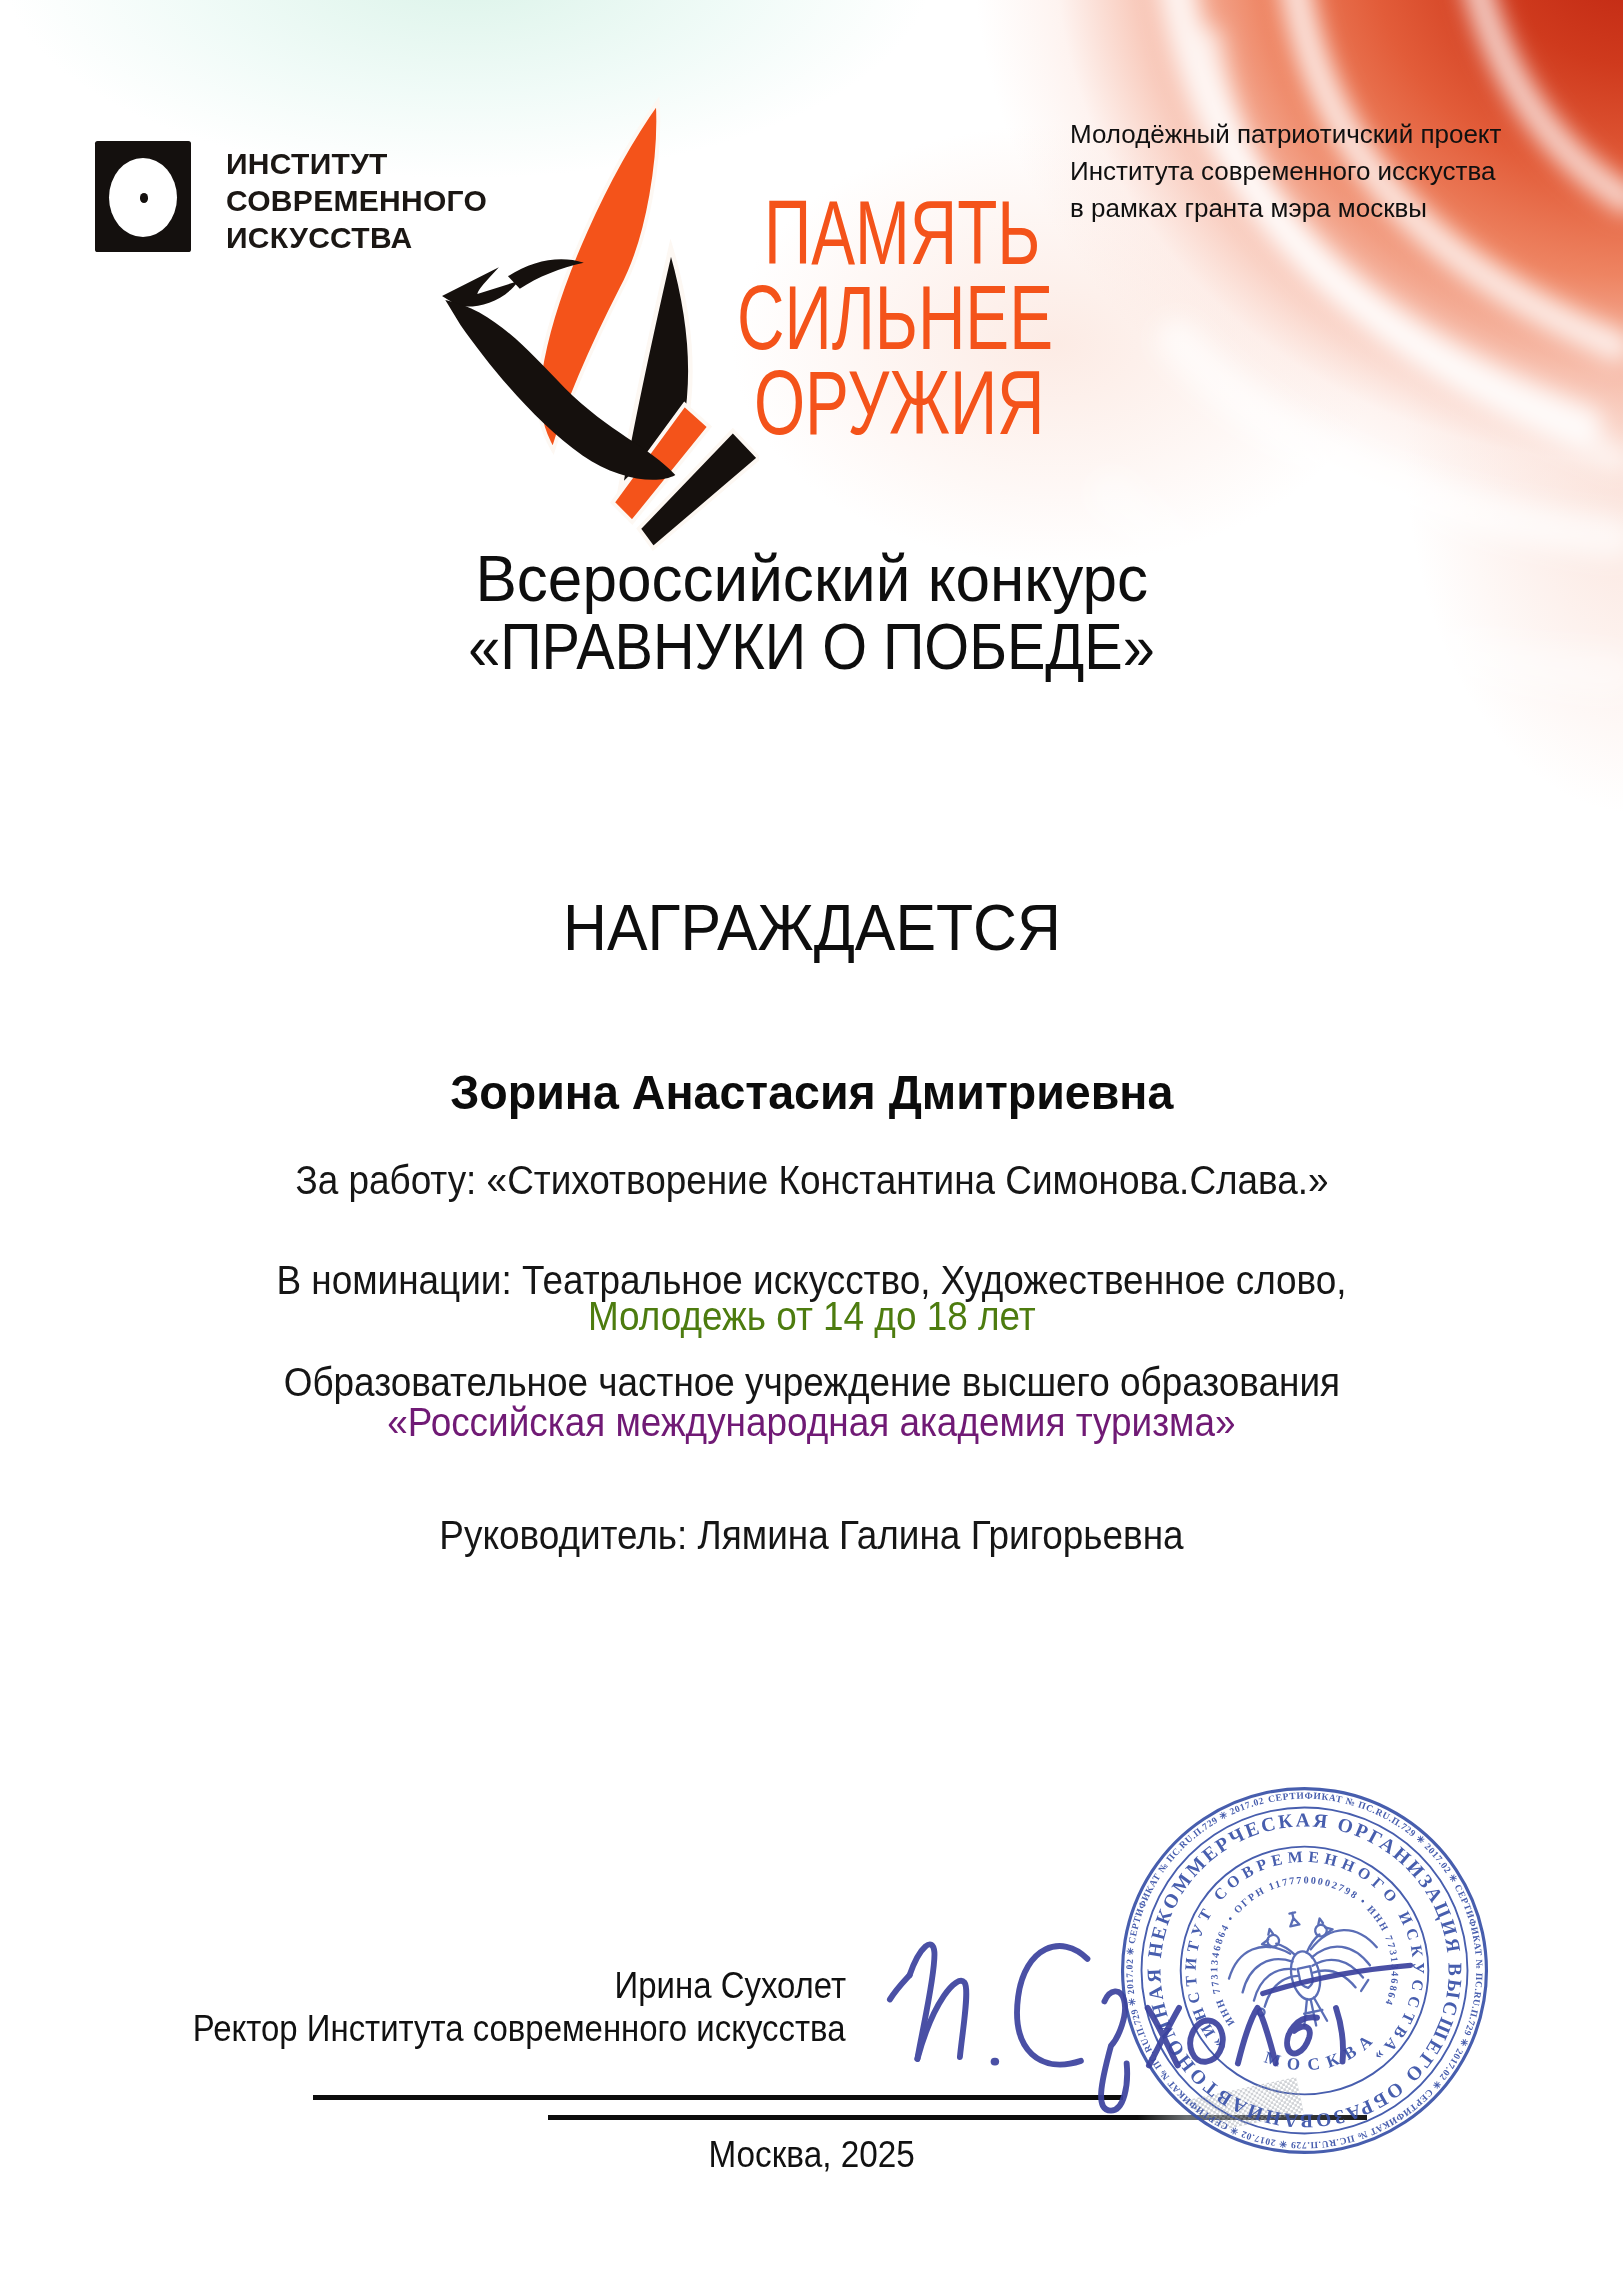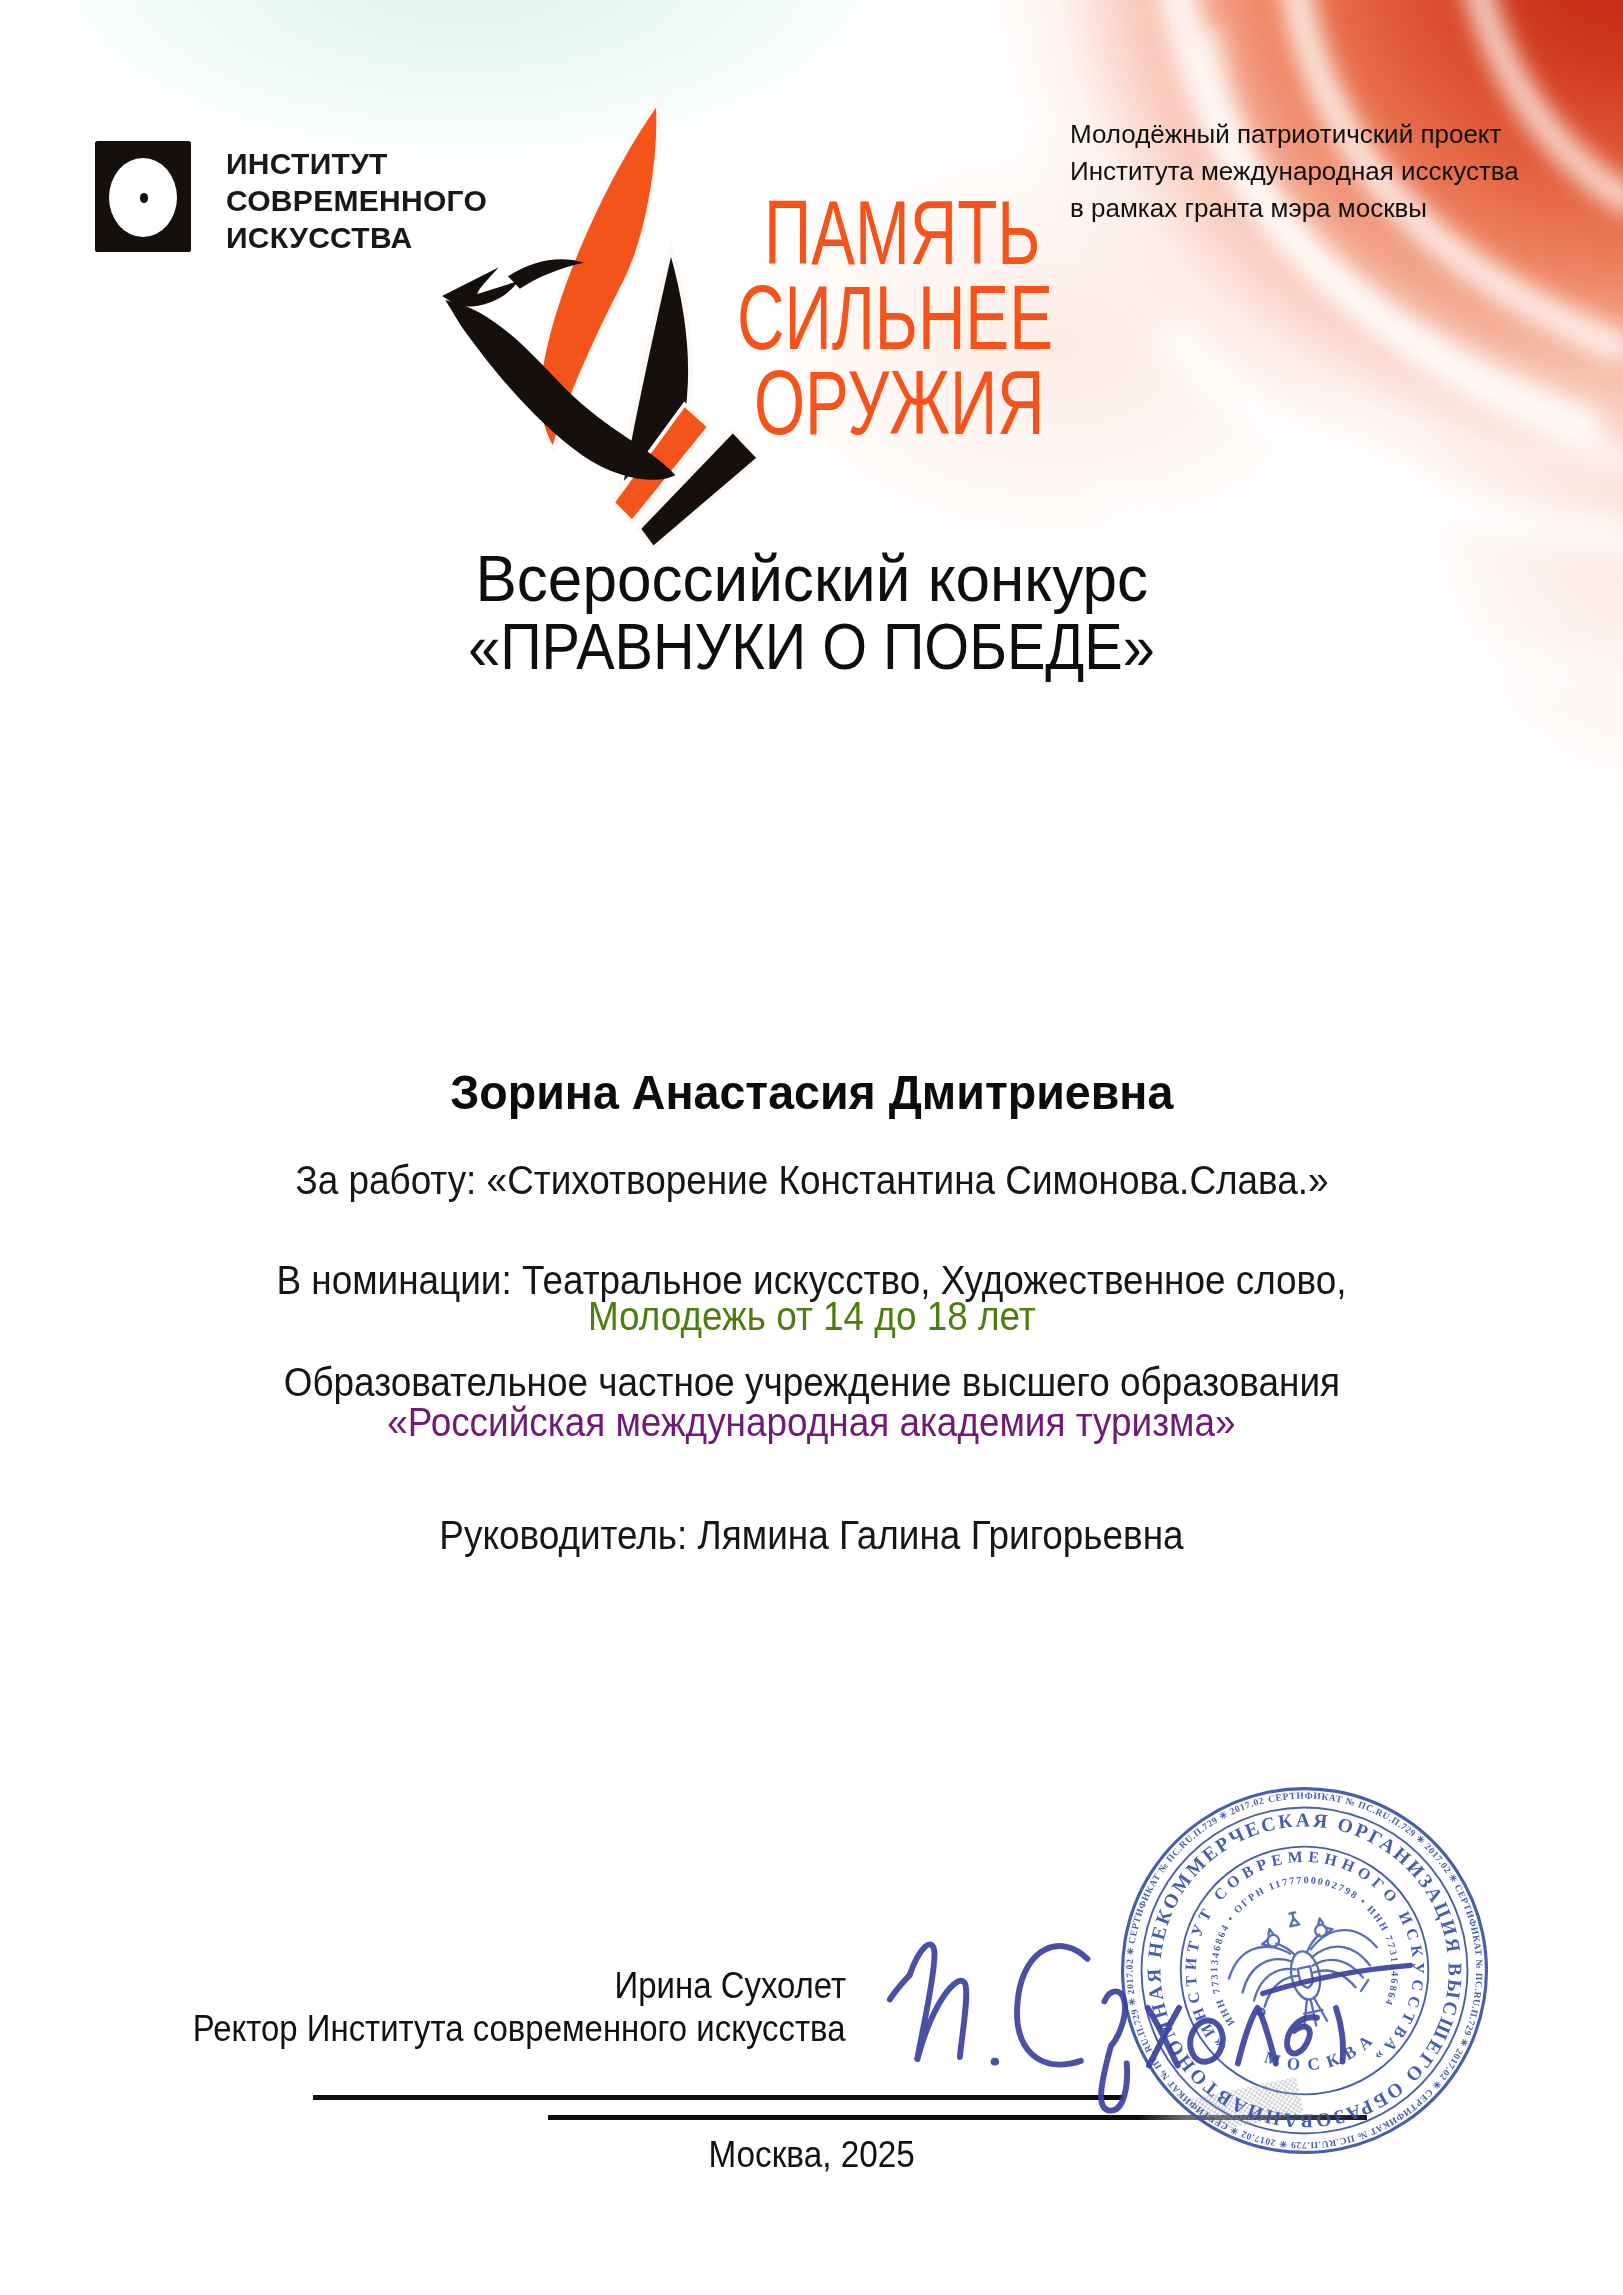--- a/index.html
+++ b/index.html
@@ -122,21 +122,21 @@
     </div>
   </div>
   <div class="abs logo-text">
     <div>ИНСТИТУТ</div>
     <div>СОВРЕМЕННОГО</div>
     <div>ИСКУССТВА</div>
   </div>
 
   <div class="abs project-note">
     <div>Молодёжный патриотичский проект</div>
-    <div>Института международная исскуства</div>
+    <div>Института современного исскуства</div>
     <div>в рамках гранта мэра москвы</div>
   </div>
 
   <svg class="abs" style="left:393px;top:92px;width:366px;height:621px;" viewBox="0 0 560 950">
 
     <path d="M405,15 C330,120 245,300 225,430 C217,488 230,522 245,548
              C268,472 308,382 350,300 C392,222 410,95 405,15 Z" fill="#F4531A" stroke="#fdf8f3" stroke-width="6"></path>
 
     <path d="M425,238 C452,330 464,420 448,507 L348,605
              C366,502 392,382 425,238 Z" fill="#15100d" stroke="#fdf8f3" stroke-width="7"></path>
@@ -157,20 +157,22 @@
   <div class="abs slogan">
     <div><span class="cond">ПАМЯТЬ</span></div>
     <div><span class="cond">СИЛЬНЕЕ</span></div>
     <div><span class="cond">ОРУЖИЯ</span></div>
   </div>
 
   <div class="center-line contest-1">
     <span class="cond">Всероссийский конкурс</span></div>
   <div class="center-line contest-2">
     <span class="cond">«ПРАВНУКИ О ПОБЕДЕ»</span></div>
+  <div class="center-line awarded-label">
+    <span class="cond">НАГРАЖДАЕТСЯ</span></div>
   <div class="center-line recipient">
     <span class="cond">Зорина Анастасия Дмитриевна</span></div>
   <div class="center-line work-line">
     <span class="cond">За работу: «Стихотворение Константина Симонова.Слава.»</span></div>
   <div class="center-line nomination-1">
     <span class="cond">В номинации: Театральное искусство, Художественное слово,</span></div>
   <div class="center-line nomination-2">
     <span class="cond">Молодежь от 14 до 18 лет</span></div>
   <div class="center-line org-1">
     <span class="cond">Образовательное частное учреждение высшего образования</span></div>

